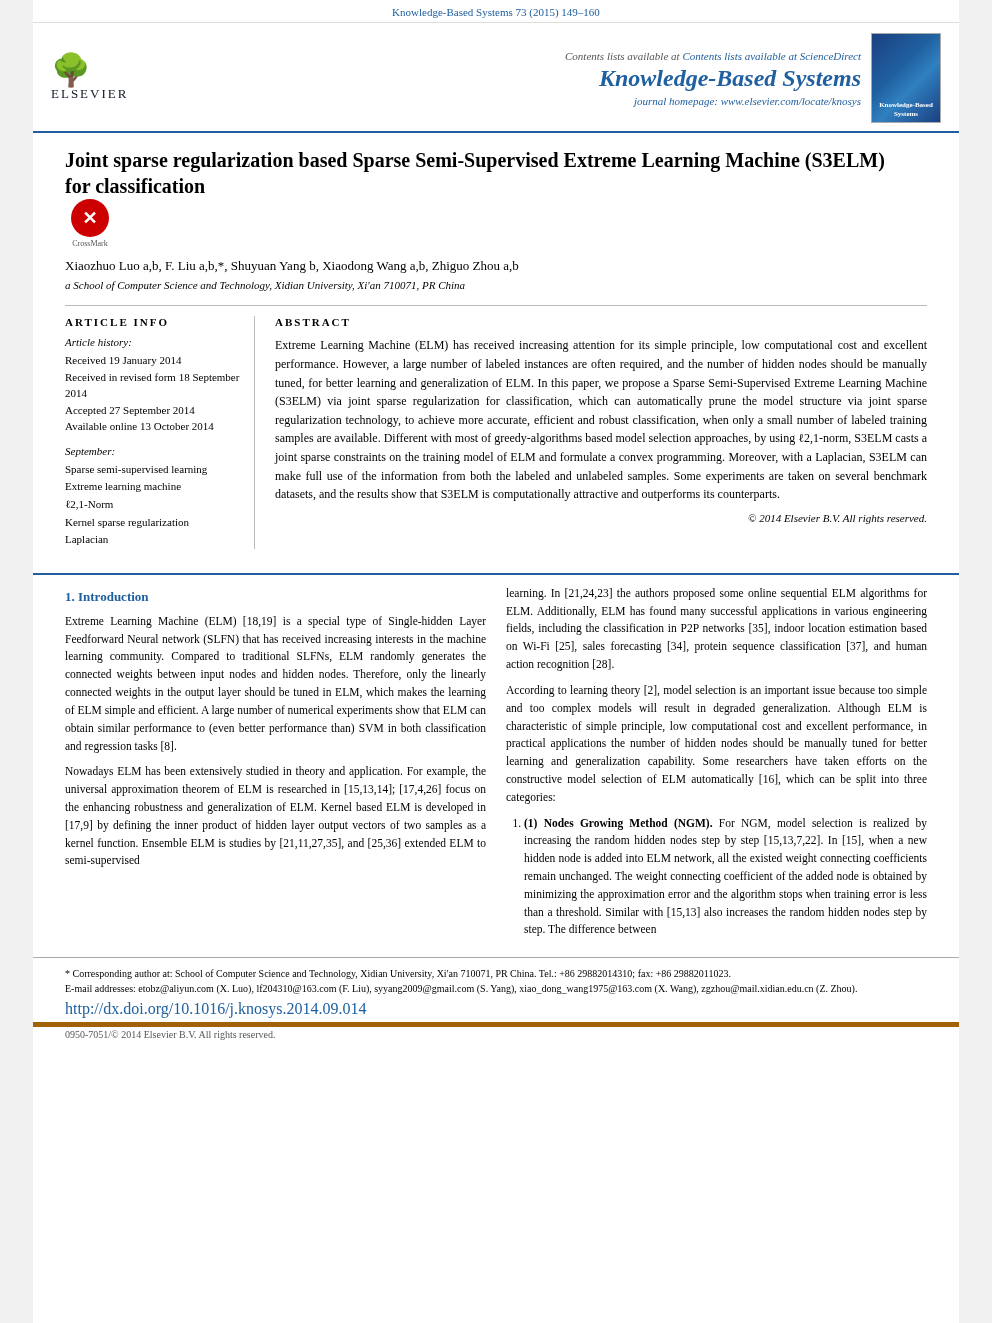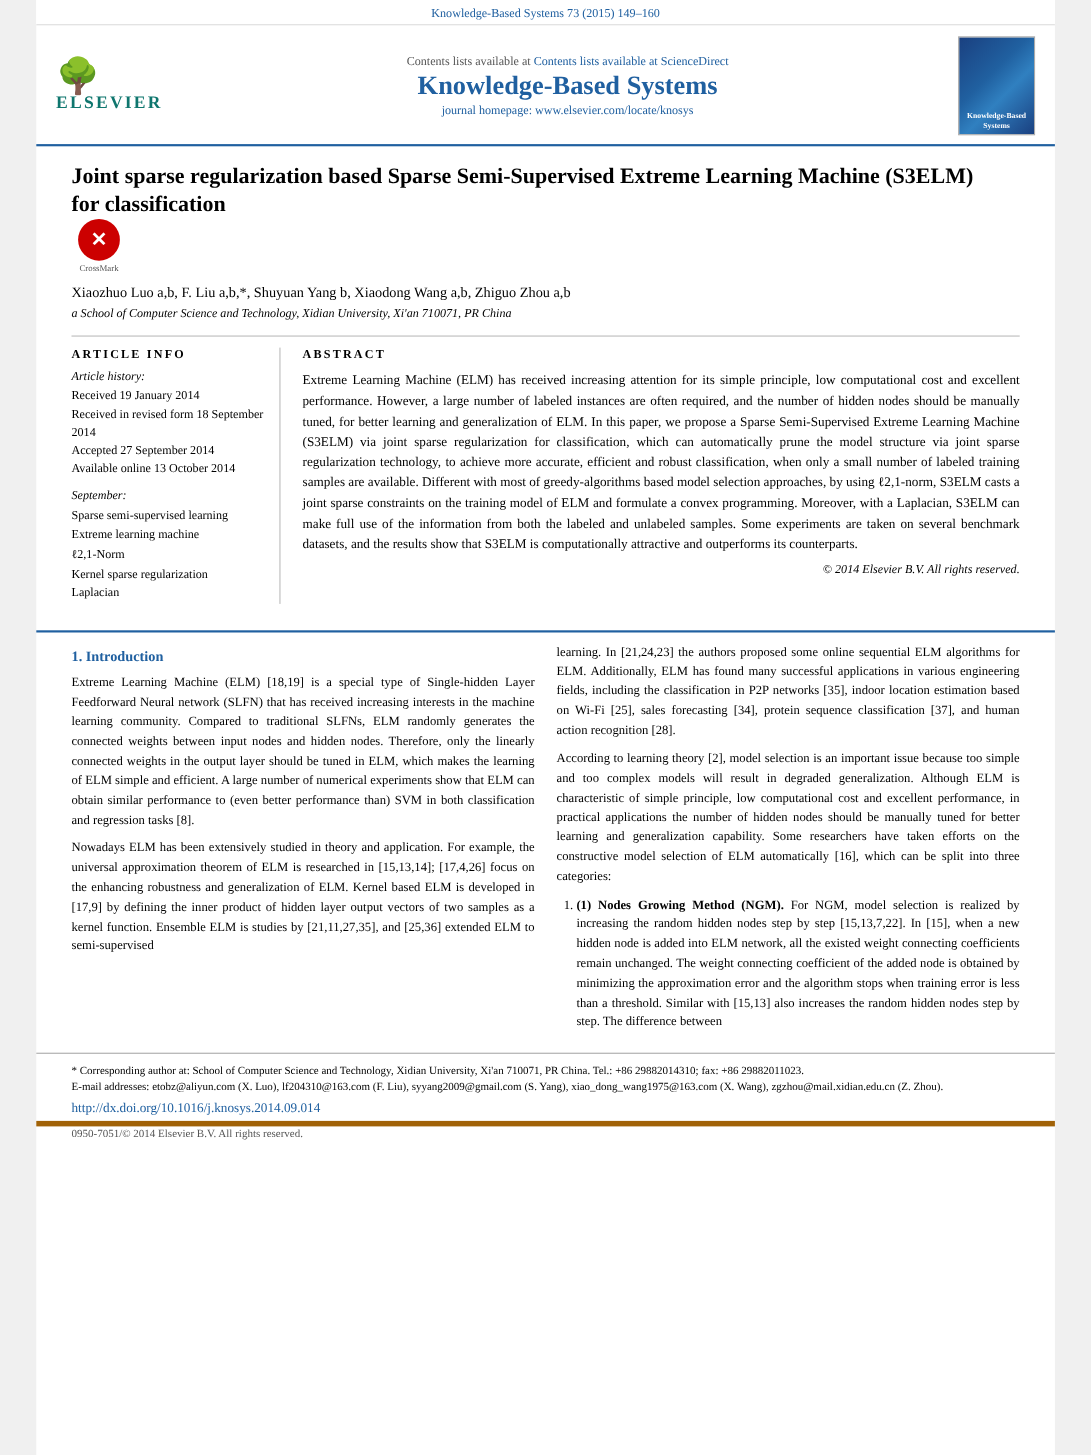--- a/index.html
+++ b/index.html
@@ -41,28 +41,29 @@
       display: flex;
       flex-direction: column;
       align-items: flex-start;
     }
     .elsevier-logo .logo-tree {
       font-size: 32px;
       color: #2060a0;
       line-height: 1;
     }
     .elsevier-logo .logo-name {
-      color: #0f766e;
-      font-size: 16px;
-      font-weight: bold;
+      color: #0f172a;
+      font-size: 13px;
+      font-weight: normal;
       letter-spacing: 2px;
     }
     .header-center {
-      text-align: center;
+      text-align: right;
       flex: 1;
+      font-style: italic;
     }
     .header-center .contents-line {
       font-size: 11px;
       color: #555;
       margin-bottom: 3px;
     }
     .header-center .contents-line span {
       color: #2060a0;
     }
     .header-center .journal-title {
@@ -255,21 +256,21 @@
       padding: 8px 32px 0 32px;
       border-top: 1px solid #aaa;
       margin-top: 0;
     }
     .footnote-text {
       font-size: 10px;
       color: #000;
       line-height: 1.5;
     }
     .doi-line {
-      font-size: 12px;
+      font-size: 16px;
       color: #2060a0;
       margin-top: 4px;
     }
     .footer-bar {
       padding: 2px 32px;
       font-size: 10px;
       color: #555;
       border-top: 5px solid #a16207;
       margin-top: 4px;
     }

